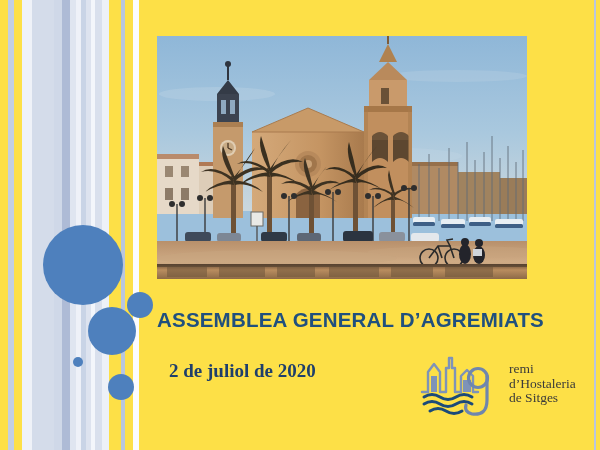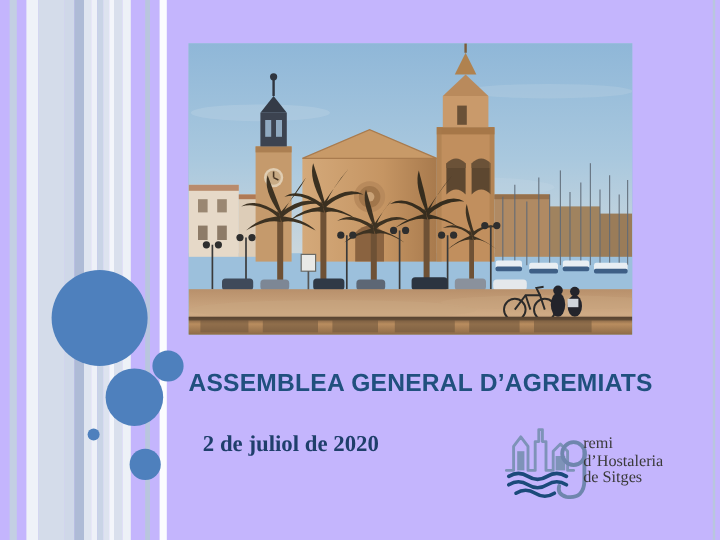--- a/index.html
+++ b/index.html
@@ -1,17 +1,17 @@
 <!DOCTYPE html>
 <html><head>
 <meta charset="utf-8">
 <style>
   html,body{margin:0;padding:0;background:#fff;}
   body{width:600px;height:450px;overflow:hidden;font-family:"Liberation Sans",sans-serif;}
-  #slide{position:relative;width:600px;height:450px;background:#c4b5fd;overflow:hidden;}
+  #slide{position:relative;width:600px;height:450px;background:#fde047;overflow:hidden;}
 
   
   .stripe{position:absolute;top:0;height:450px;}
   .rule-right{position:absolute;top:0;height:450px;width:2px;background:#b9c6de;}
 
   
   .circle{position:absolute;border-radius:50%;background:#4e80bd;}
 
   
   #photo{position:absolute;left:157px;top:36px;width:370px;height:243px;overflow:hidden;background:#9cc0dc;}
@@ -24,21 +24,21 @@
   #date{position:absolute;left:157px;top:360px;
         font-family:"Liberation Serif",serif;font-weight:bold;font-size:19px;
         color:#1f3f6b;white-space:nowrap;margin-left:12px;}
 
   
   #logo{position:absolute;left:418px;top:348px;width:170px;height:72px;}
   #logo svg{display:block;}
   .logo-text{position:absolute;left:68px;top:14px;
              font-family:"Liberation Serif",serif;font-size:13.5px;line-height:14.5px;
              color:#3a3a3a;white-space:nowrap;}
-  .logo-text div{white-space:nowrap;}
+  .logo-text div{white-space:nowrap;margin-left:23px;}
 </style>
 </head>
 <body>
 
 <div id="slide">
 
   <div>
     <div class="stripe" style="left:8px;width:6px;background:#c3cfe3;"></div>
     <div class="stripe" style="left:22px;width:10px;background:#eff2f8;"></div>
     <div class="stripe" style="left:32px;width:22px;background:#d4dcea;"></div>

